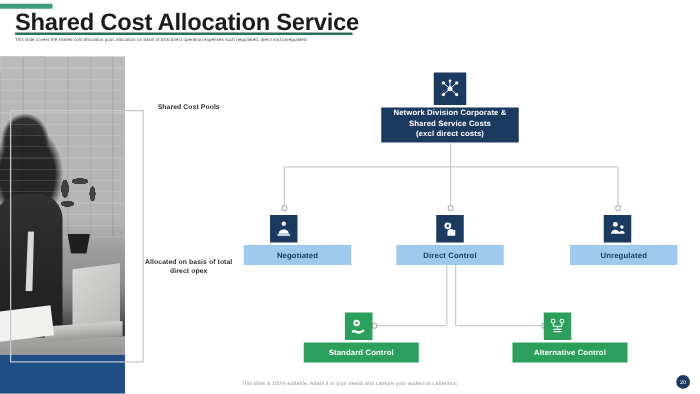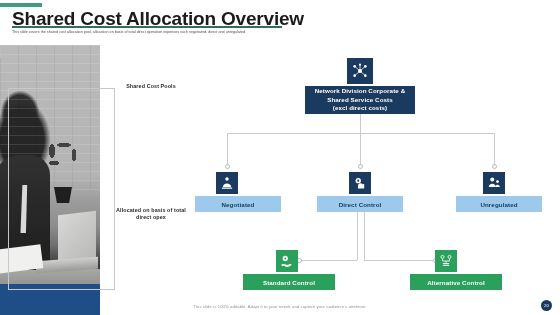--- a/index.html
+++ b/index.html
@@ -287,21 +287,21 @@
     letter-spacing: 0px;
   }
 </style>
 </head>
 <body>
 
 <div class="slide">
 
   <div class="accent-bar"></div>
 
-  <div class="page-title">Shared Cost Allocation Overview</div>
+  <div class="page-title">Shared Cost Allocation Service</div>
   <div class="title-rule"></div>
   <div class="page-subtitle">This slide covers the shared cost allocation pool, allocation on basis of total direct operation expenses such negotiated, direct and unregulated</div>
 
   <div class="photo-frame">
     <div class="photo"></div>
     <div class="photo-brick"></div>
     <div class="photo-plant"></div>
     <div class="photo-pot"></div>
     <div class="photo-desk"></div>
     <div class="photo-person"></div>

